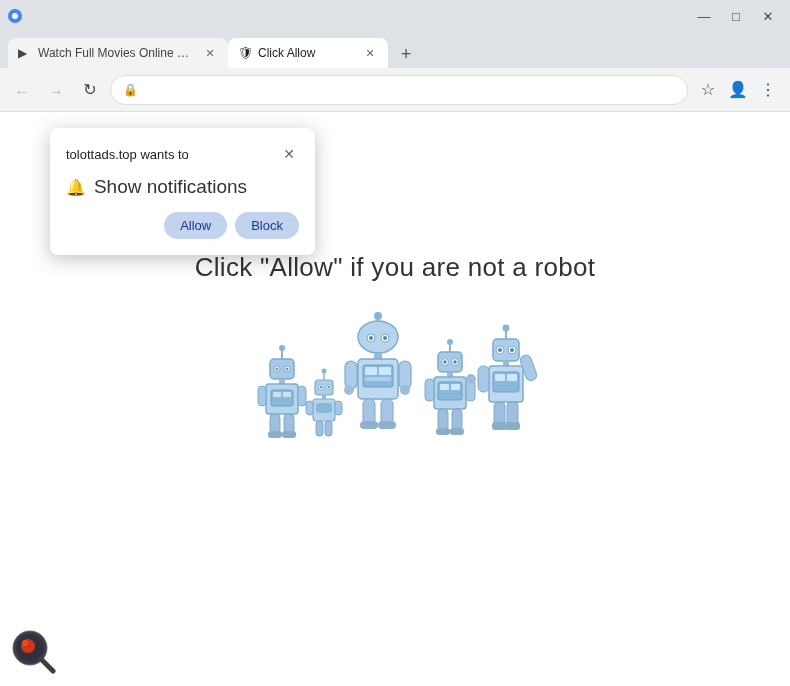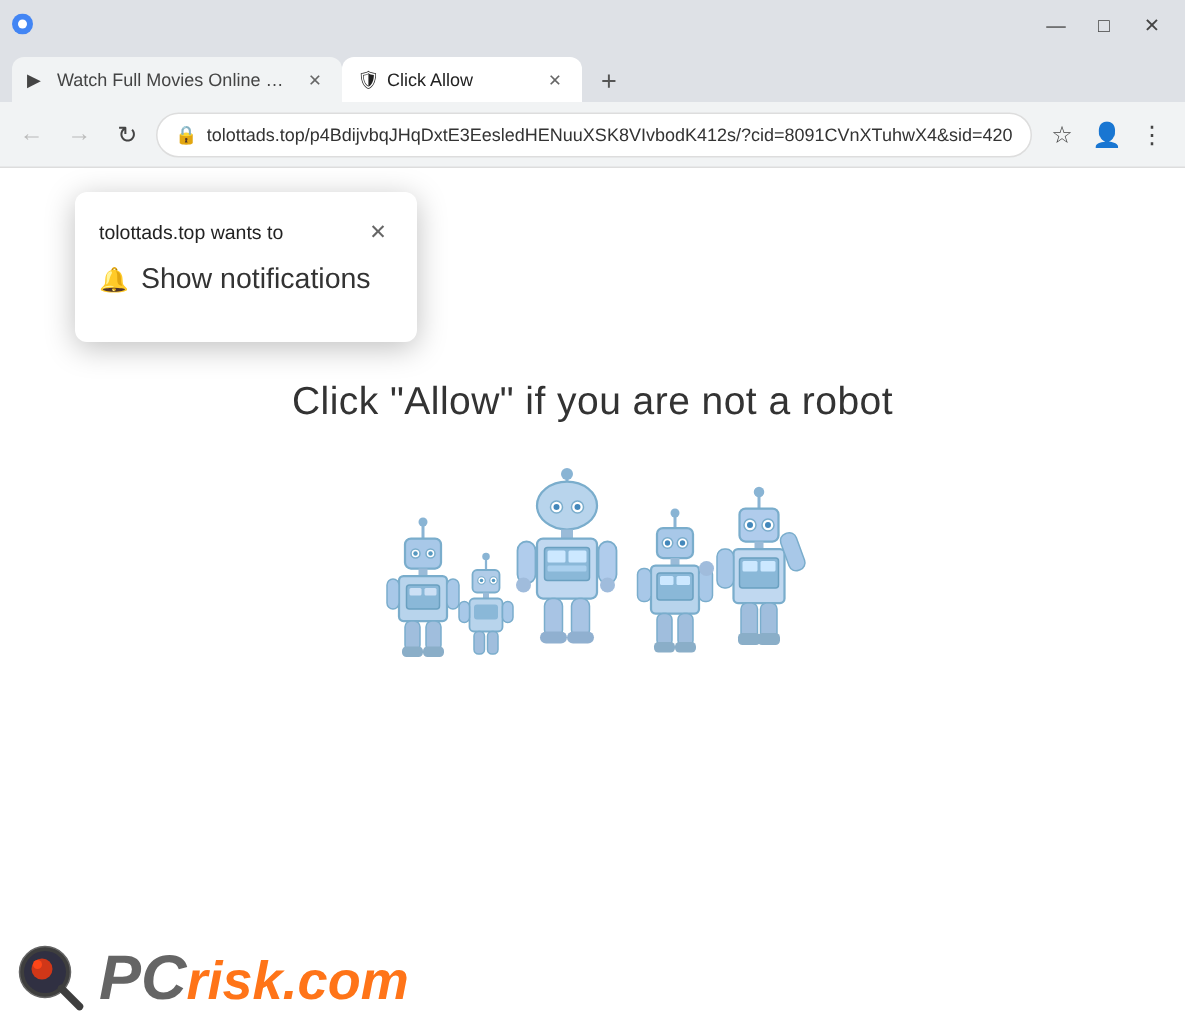--- a/index.html
+++ b/index.html
@@ -167,21 +167,21 @@
 
     
     .notification-popup {
       position: absolute;
       top: 16px;
       left: 50px;
       background: #fff;
       border-radius: 8px;
       box-shadow: 0 4px 20px rgba(0,0,0,0.25);
       padding: 16px;
-      width: 228px;
+      width: 265px;
       z-index: 100;
     }
     .popup-header {
       display: flex;
       align-items: center;
       justify-content: space-between;
       margin-bottom: 12px;
     }
     .popup-title {
       font-size: 13px;
@@ -324,39 +324,42 @@
   </div>
   <div class="tab-new">+</div>
 </div>
 
 <div class="toolbar">
   <button class="nav-btn disabled">←</button>
   <button class="nav-btn disabled">→</button>
   <button class="nav-btn">↻</button>
   <div class="address-bar">
     <span class="address-lock">🔒</span>
-    <span class="address-text">tolottads.top/p4BdijvbqJHqDxtE3EesledHENuuXSK8VIvbodK412s/?cid=8091CVnXTuhwX4&amp;sid=420</span>
   </div>
   <div class="toolbar-actions">
     <button class="nav-btn">☆</button>
     <button class="nav-btn">👤</button>
     <button class="nav-btn">⋮</button>
   </div>
 </div>
 
 <div class="page-content">
 
   <div class="notification-popup">
     <div class="popup-header">
       <span class="popup-title">tolottads.top wants to</span>
       <span class="popup-close">✕</span>
     </div>
     <div class="popup-permission">
       <span class="bell-icon">🔔</span>
       <span class="permission-text">Show notifications</span>
+    </div>
+    <div class="popup-buttons">
+      <button class="btn-allow">Allow</button>
+      <button class="btn-block">Block</button>
     </div>
   </div>
 
   <div class="page-main">
     <div class="main-text">Click "Allow"  if you are not   a robot</div>
 
     <div class="robots-container">
       <svg width="290" height="160" viewBox="0 0 290 160">
 
         <g transform="translate(10, 40)">
@@ -496,20 +499,15 @@
 
     <svg class="pcrisk-icon" viewBox="0 0 48 48">
       <circle cx="20" cy="20" r="17" fill="#2a2a2a" stroke="#555" stroke-width="1"></circle>
       <circle cx="20" cy="20" r="14" fill="#1a1a2e"></circle>
 
       <circle cx="18" cy="18" r="7" fill="#cc2200"></circle>
       <circle cx="15" cy="15" r="3" fill="#ff3300"></circle>
 
       <line x1="31" y1="31" x2="43" y2="43" stroke="#2a2a2a" stroke-width="5" stroke-linecap="round"></line>
     </svg>
-    <div class="pcrisk-logo">
-      <span class="pcrisk-text">
-        <span style="font-style:italic;font-size:42px;color:#555;">PC</span><span style="color:#ff6600;font-style:italic;font-size:36px;">risk.com</span>
-      </span>
-    </div>
   </div>
 
 </div>
 
 </body></html>

